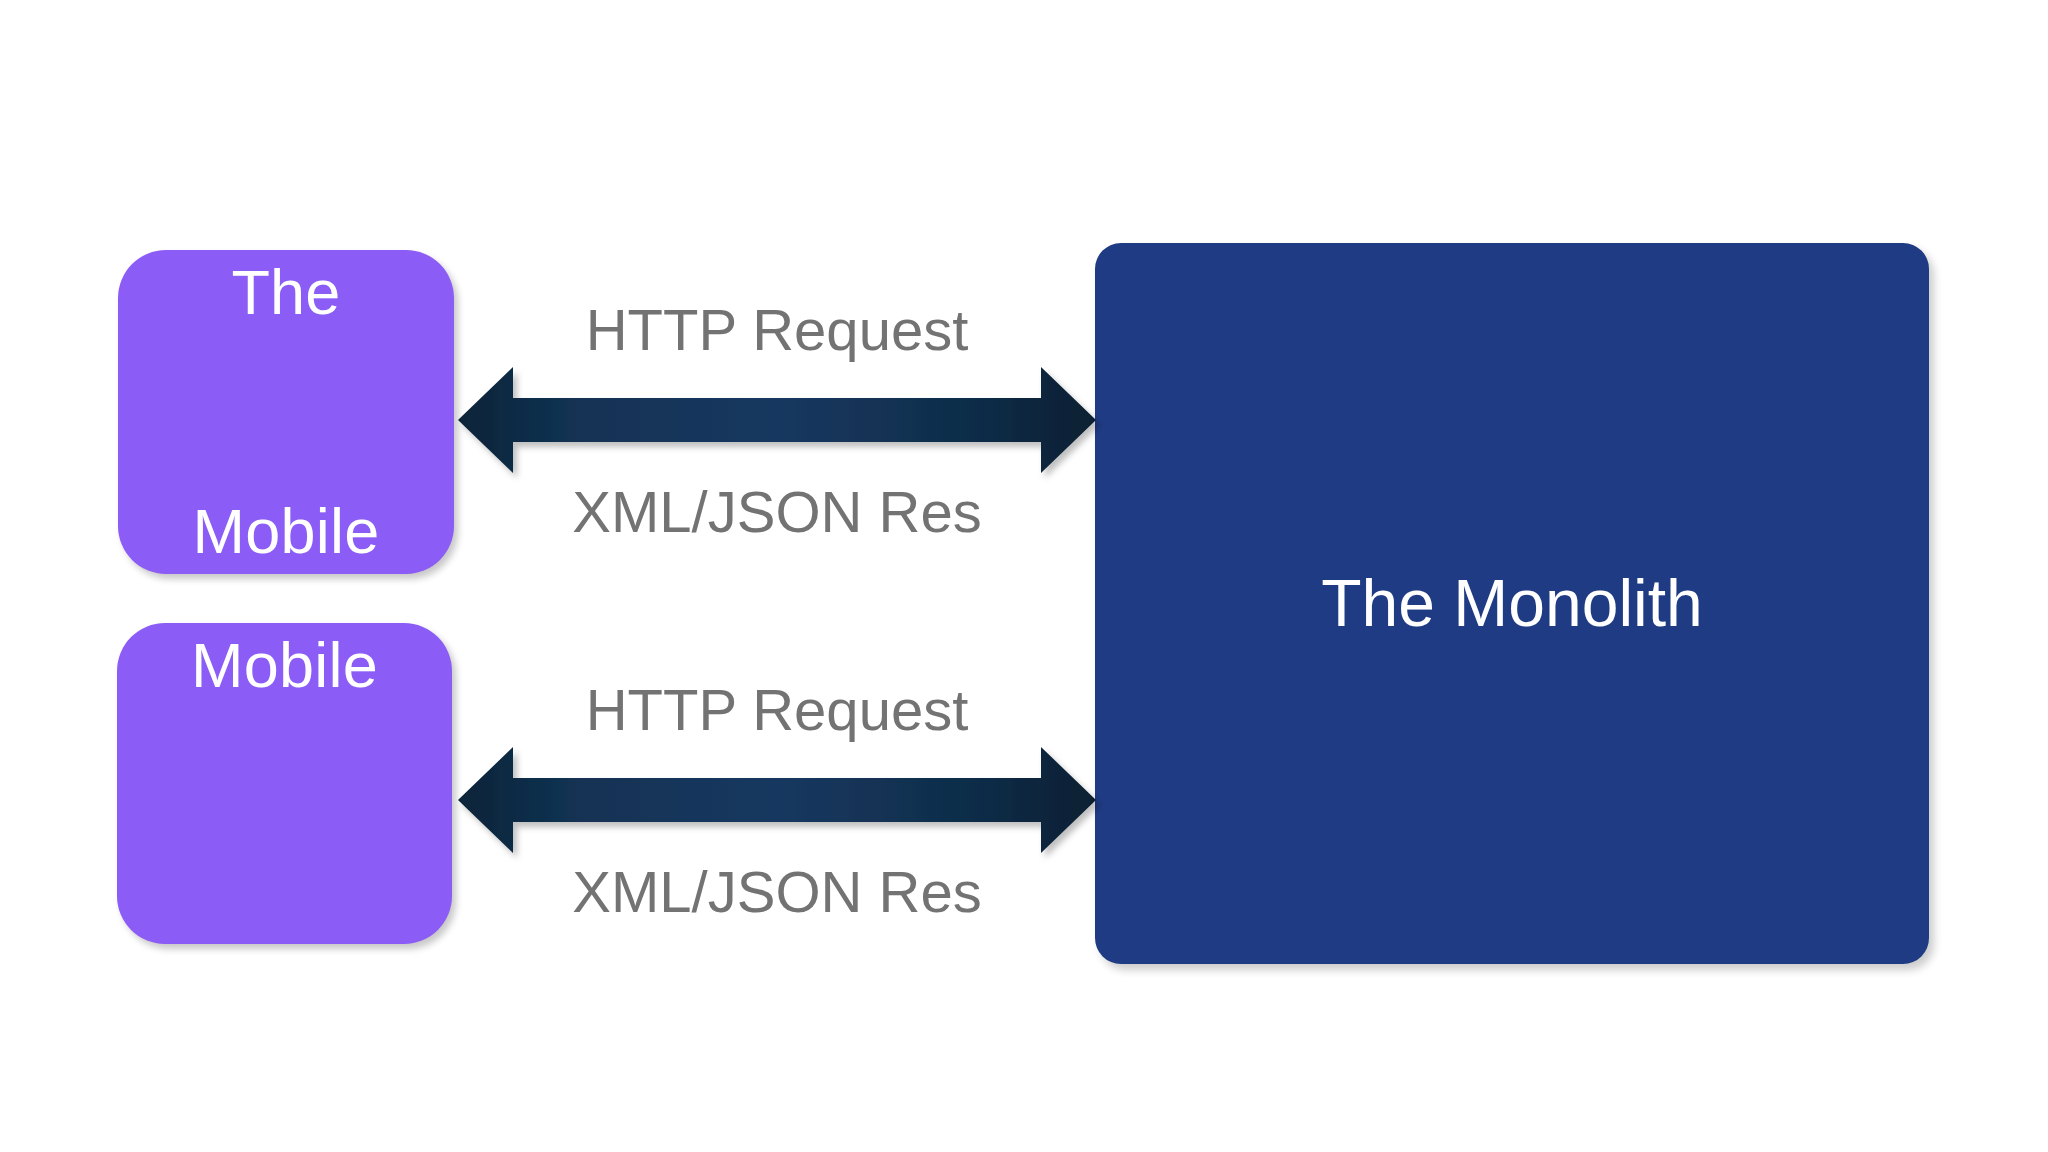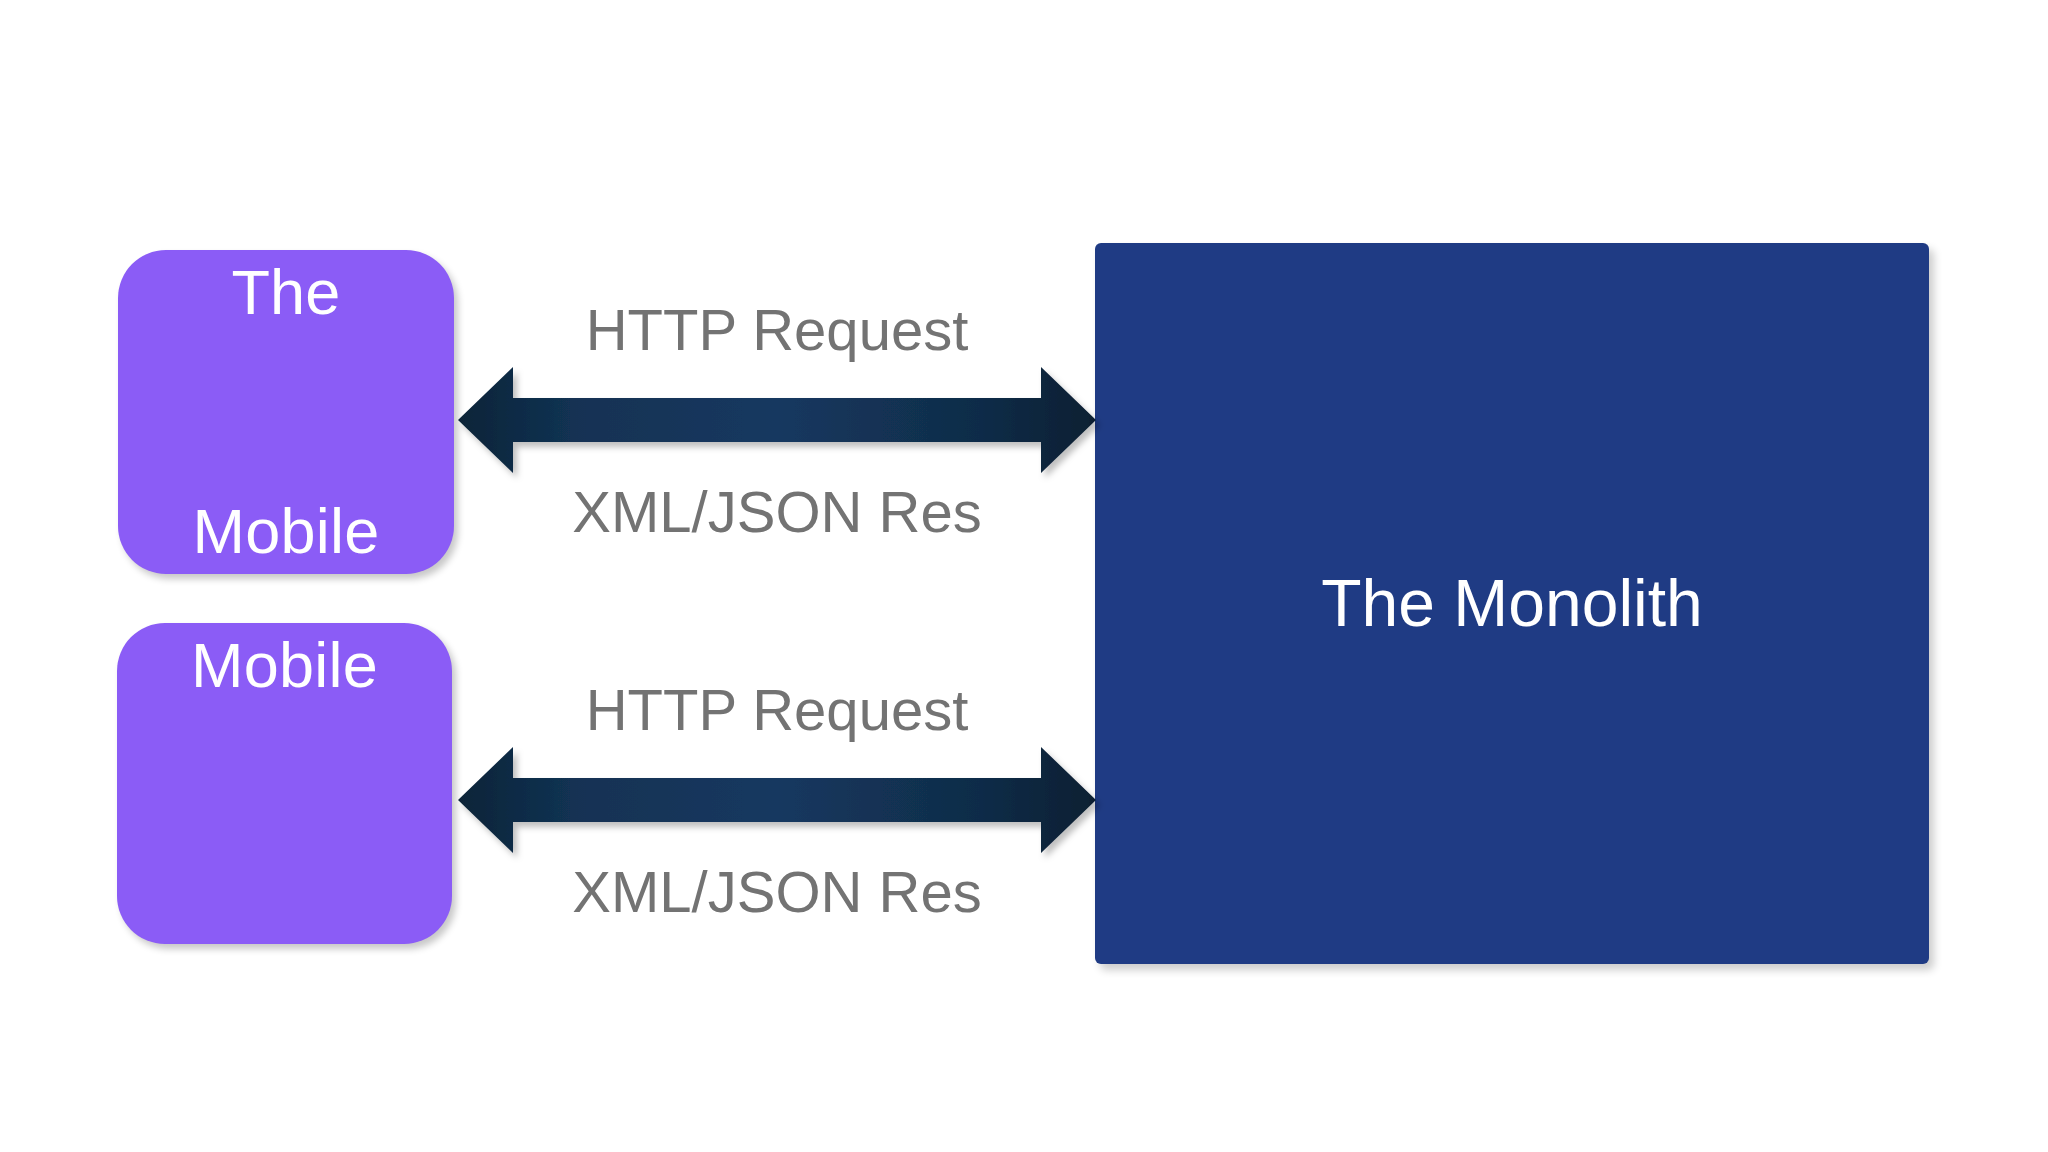--- a/index.html
+++ b/index.html
@@ -57,21 +57,21 @@
 
   
   #server-node {
     position: absolute;
     left: 1095px;
     top: 243px;
     width: 834px;
     height: 721px;
     box-sizing: border-box;
     background: #1F3B84;
-    border-radius: 6px;
+    border-radius: 26px;
     box-shadow: 5px 6px 9px rgba(0,0,0,0.20);
     display: flex;
     flex-direction: column;
     align-items: center;
     justify-content: center;
     color: #ffffff;
     font-family: "Liberation Sans", sans-serif;
     font-weight: 400;
     font-size: 66px;
     line-height: 1.30;

